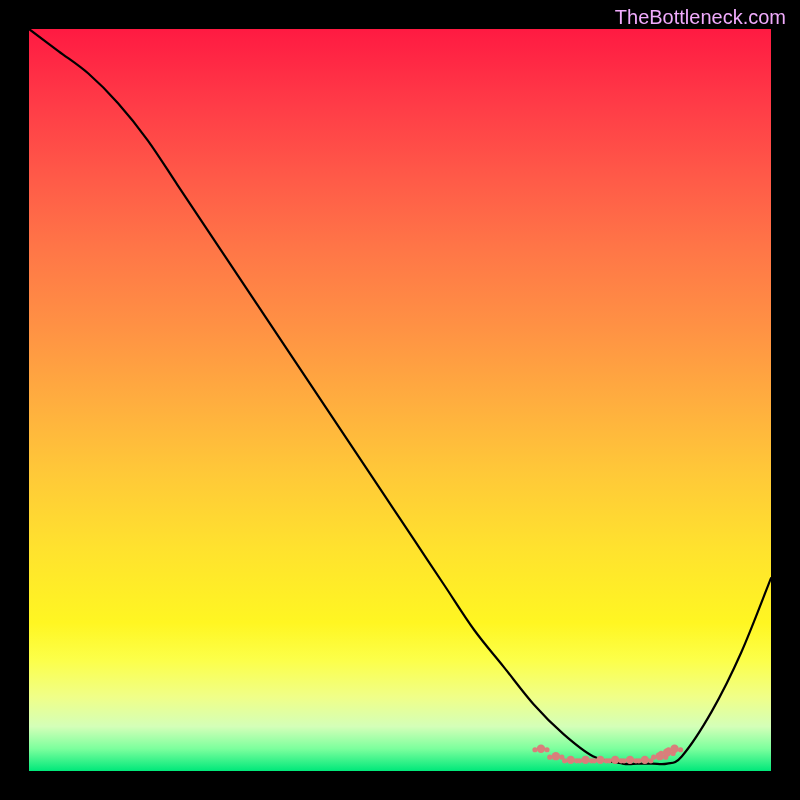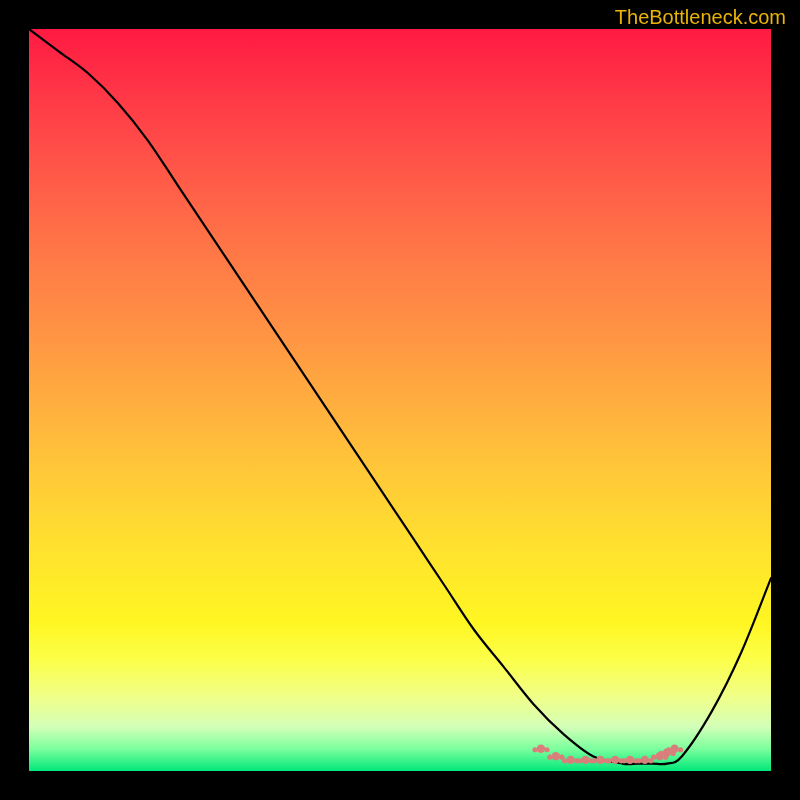--- a/index.html
+++ b/index.html
@@ -1,17 +1,17 @@
 <!DOCTYPE html>
 <html><head>
 <meta charset="utf-8">
 <style>
   * { margin: 0; padding: 0; box-sizing: border-box; }
   body { width: 800px; height: 800px; background: #000; position: relative; font-family: Arial, sans-serif; }
-  .watermark { position: absolute; top: 6px; right: 14px; color: #eab308; font-size: 20px; font-weight: 500; z-index: 10; text-align: center; }
+  .watermark { position: absolute; top: 6px; right: 14px; color: #f0abfc; font-size: 20px; font-weight: 500; z-index: 10; text-align: center; }
   .plot-area { position: absolute; left: 29px; top: 29px; width: 742px; height: 742px; overflow: hidden; }
   .gradient-bg { position: absolute; inset: 0; background: linear-gradient(to bottom,
     #ff1a42 0%,
     #ff3b47 10%,
     #ff5a48 20%,
     #ff7747 30%,
     #ff9144 40%,
     #ffad3f 50%,
     #ffc938 60%,
     #ffe22e 70%,

